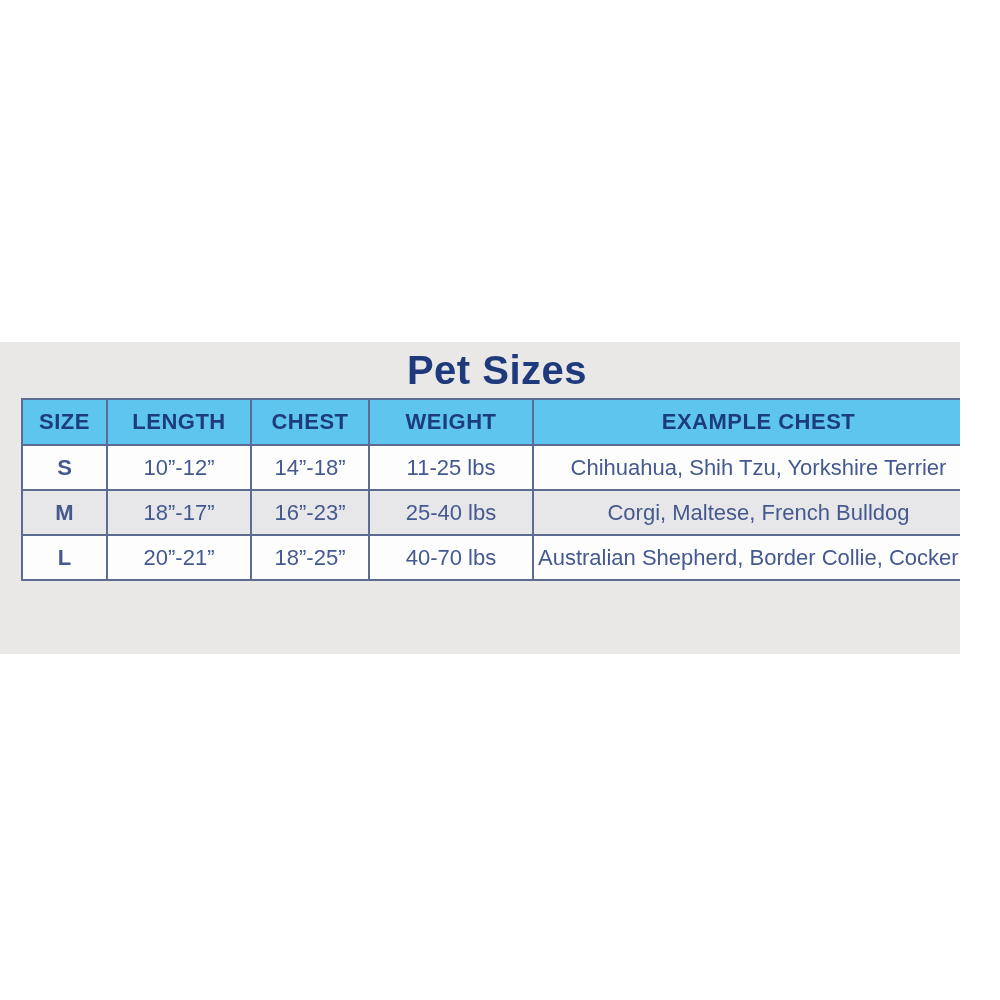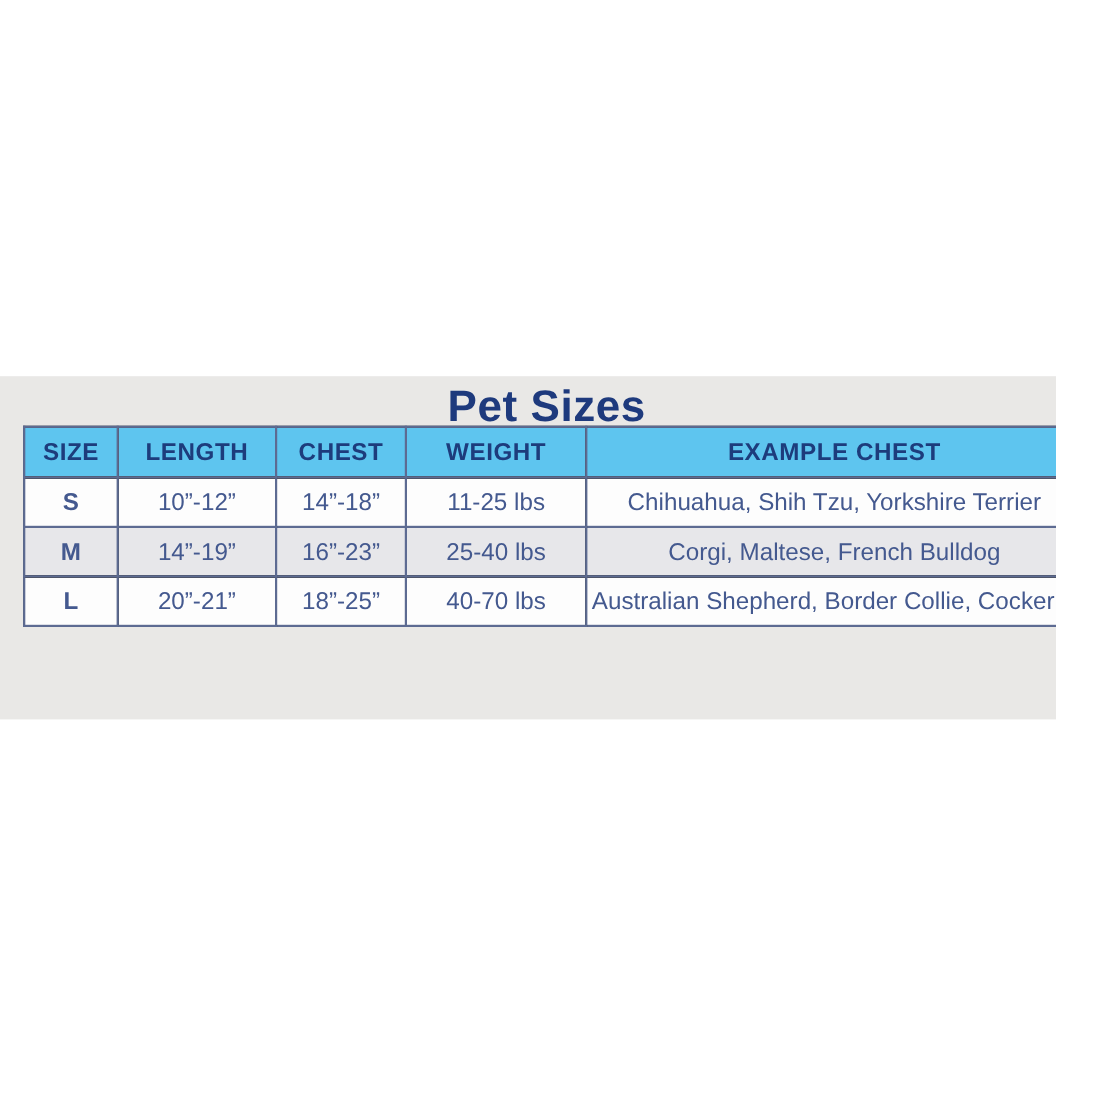--- a/index.html
+++ b/index.html
@@ -29,26 +29,26 @@
     left: 0;
     width: 100%;
     text-align: center;
     font-size: 40px;
     font-weight: bold;
     letter-spacing: 0.5px;
     color: #1e3a7d;
   }
   table.size-chart {
     position: absolute;
-    top: 45px;
+    top: 56px;
     left: 21px;
     width: 962px;
     border-collapse: collapse;
     table-layout: fixed;
-    background: #404040;
+    background: #0f766e;
   }
   table.size-chart th,
   table.size-chart td {
     border: 2px solid #5d6b92;
     padding: 0 4px;
     text-align: center;
     overflow: hidden;
     white-space: nowrap;
   }
   table.size-chart th {
@@ -111,21 +111,21 @@
       <tbody>
         <tr>
           <td class="cell-size">S</td>
           <td class="cell-length">10”-12”</td>
           <td class="cell-chest">14”-18”</td>
           <td class="cell-weight">11-25 lbs</td>
           <td class="cell-breed">Chihuahua, Shih Tzu, Yorkshire Terrier</td>
         </tr>
         <tr>
           <td class="cell-size">M</td>
-          <td class="cell-length">14”-19”</td>
+          <td class="cell-length">18”-17”</td>
           <td class="cell-chest">16”-23”</td>
           <td class="cell-weight">25-40 lbs</td>
           <td class="cell-breed">Corgi, Maltese, French Bulldog</td>
         </tr>
         <tr>
           <td class="cell-size">L</td>
           <td class="cell-length">20”-21”</td>
           <td class="cell-chest">18”-25”</td>
           <td class="cell-weight">40-70 lbs</td>
           <td class="cell-breed">Australian Shepherd, Border Collie, Cocker Spaniel</td>

